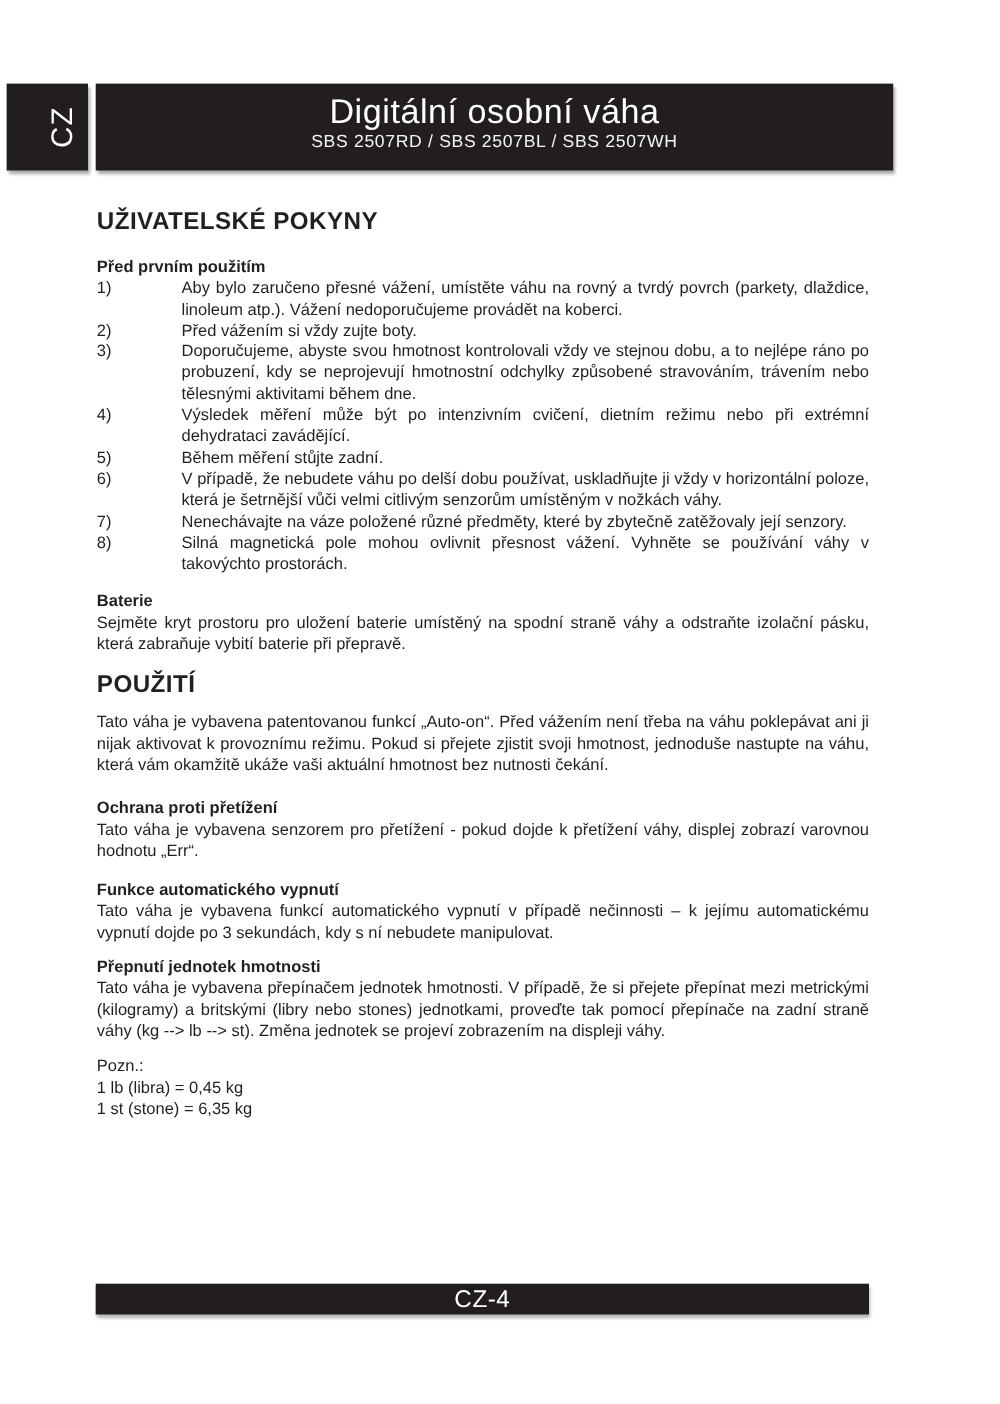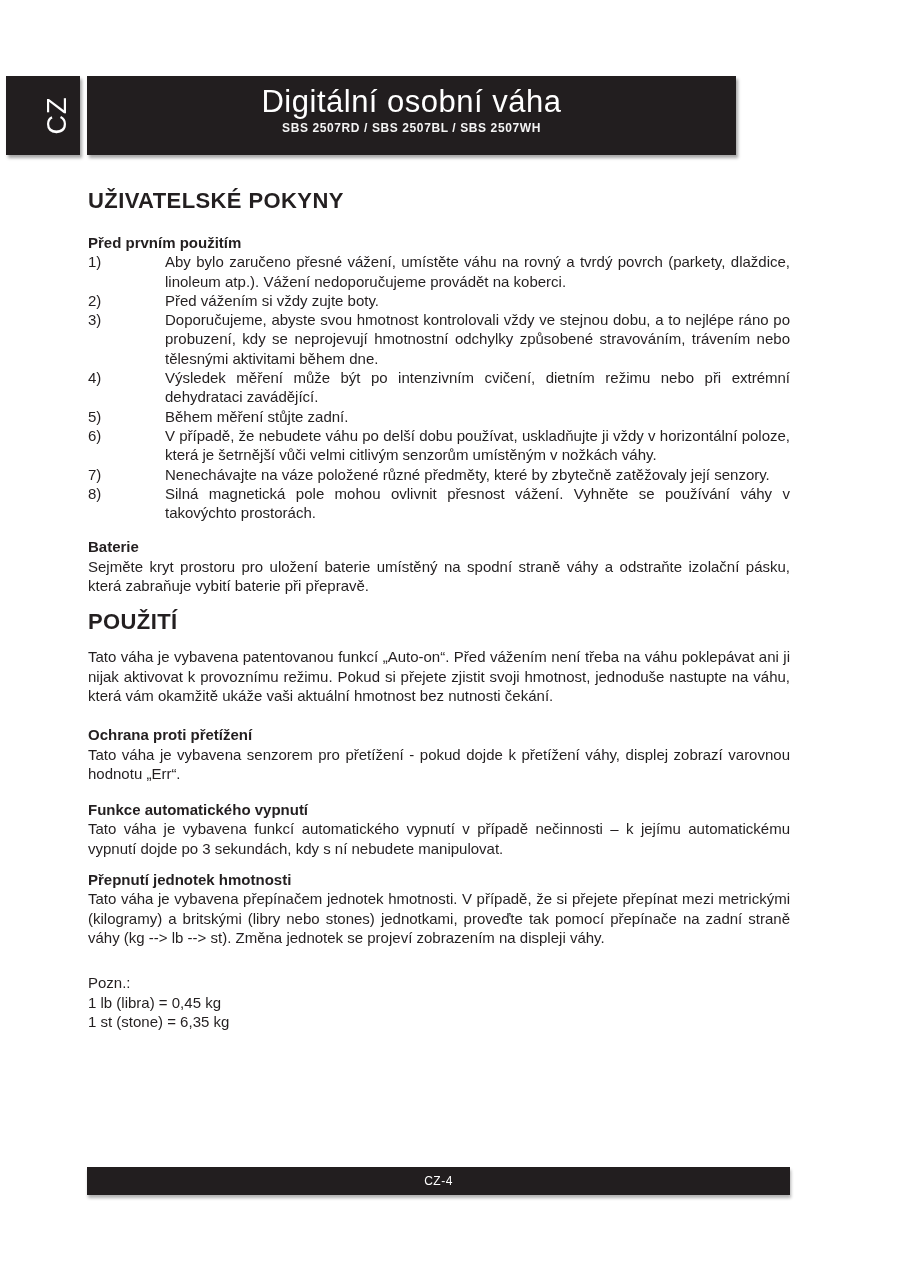--- a/index.html
+++ b/index.html
@@ -21,28 +21,28 @@
     box-shadow:2px 3px 3px rgba(0,0,0,0.35);
     display:flex; align-items:center; justify-content:center;
   }
   .cz-tab .vtext {
     transform:rotate(-90deg) translateY(14px);
     color:#ffffff; font-size:27px; letter-spacing:1px;
     white-space:nowrap;
   }
   .header-box {
     position:absolute; left:87px; top:76px;
-    width:649px; height:79px;
+    width:725px; height:79px;
     background:#221e1f;
     box-shadow:2px 3px 3px rgba(0,0,0,0.35);
     text-align:center; color:#ffffff;
     padding-top:8px;
   }
   .header-title { font-size:31px; font-weight:400; letter-spacing:0.5px; line-height:36px; }
-  .header-sub   { font-size:12px; font-weight:700; letter-spacing:0.6px; color:#f4f4f4; margin-top:1px; }
+  .header-sub   { font-size:16px; font-weight:400; letter-spacing:0.6px; color:#f4f4f4; margin-top:1px; }
 
   
   .content {
     position:absolute; left:88px; top:190px; width:702px;
     font-size:15px; line-height:19.3px;
   }
   .h-section {
     font-size:22px; font-weight:bold; letter-spacing:0.4px;
     line-height:21px; text-align:left;
   }
@@ -52,30 +52,30 @@
   .para { text-align:justify; }
   .olist { }
   .li-row { display:flex; }
   .li-num { width:30px; flex:none; text-align:left; }
   .li-text { flex:1; text-align:justify;margin-left:47px; }
 
   .mt-battery { margin-top:15px; }
   .mt-overload { margin-top:20px; }
   .mt-autooff { margin-top:17px; }
   .mt-units { margin-top:12px; }
-  .mt-note { margin-top:26px; }
+  .mt-note { margin-top:13px; }
   .note-line { text-align:left; }
 
   
   .footer-bar {
     position:absolute; left:87px; top:1167px;
     width:703px; height:28px;
     background:#221e1f; color:#ffffff;
     display:flex; align-items:center; justify-content:center;
-    font-size:12px; letter-spacing:0.5px;
+    font-size:22px; letter-spacing:0.5px;
     box-shadow:1px 3px 3px rgba(0,0,0,0.3);
   }
   .footer-meta {
     position:absolute; left:88px; top:1210px; width:702px;
     display:flex; justify-content:space-between;
     font-size:14.5px;
   }
 </style>
 </head>
 <body>

